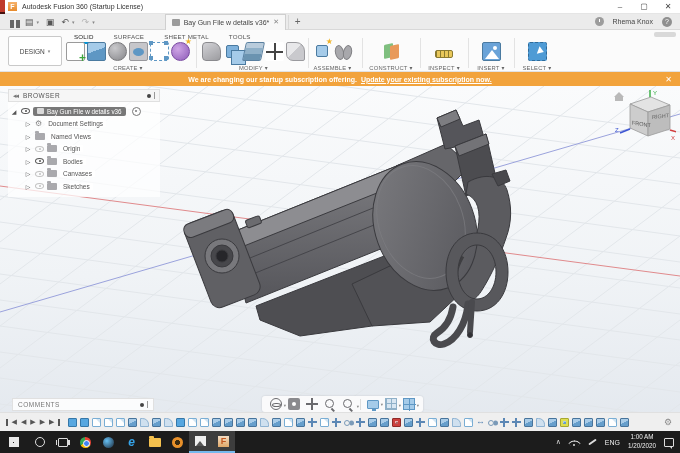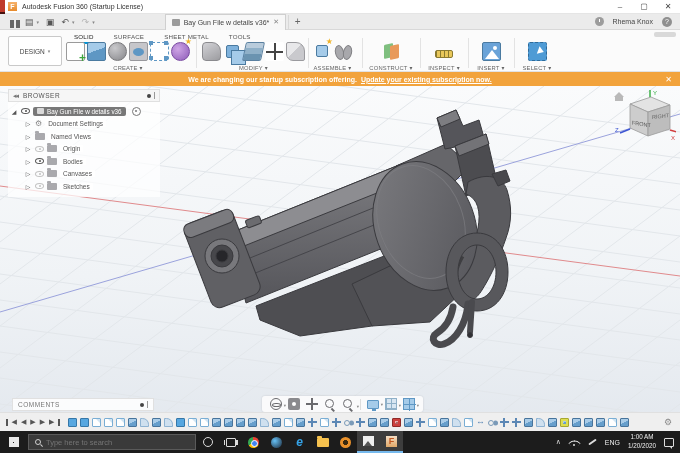--- a/index.html
+++ b/index.html
@@ -608,24 +608,20 @@
         <span class="tlm pl"></span>
         <span class="tlm ex"></span>
       </div>
     <span class="tl-gear">⚙</span>
   </div>
 
   <div class="abs taskbar">
     <div class="start">
         <span class="win"></span>
       </div>
-    <div class="searchbox">
-      <span class="mag"></span>
-      <input placeholder="Type here to search" style="">
-    </div>
     <div class="tb-ic">
         <span class="cortana-ic"></span>
       </div>
     <div class="tb-ic">
         <span class="taskview-ic"></span>
       </div>
     <div class="tb-ic">
         <span class="chrome-ic"></span>
       </div>
     <div class="tb-ic">

